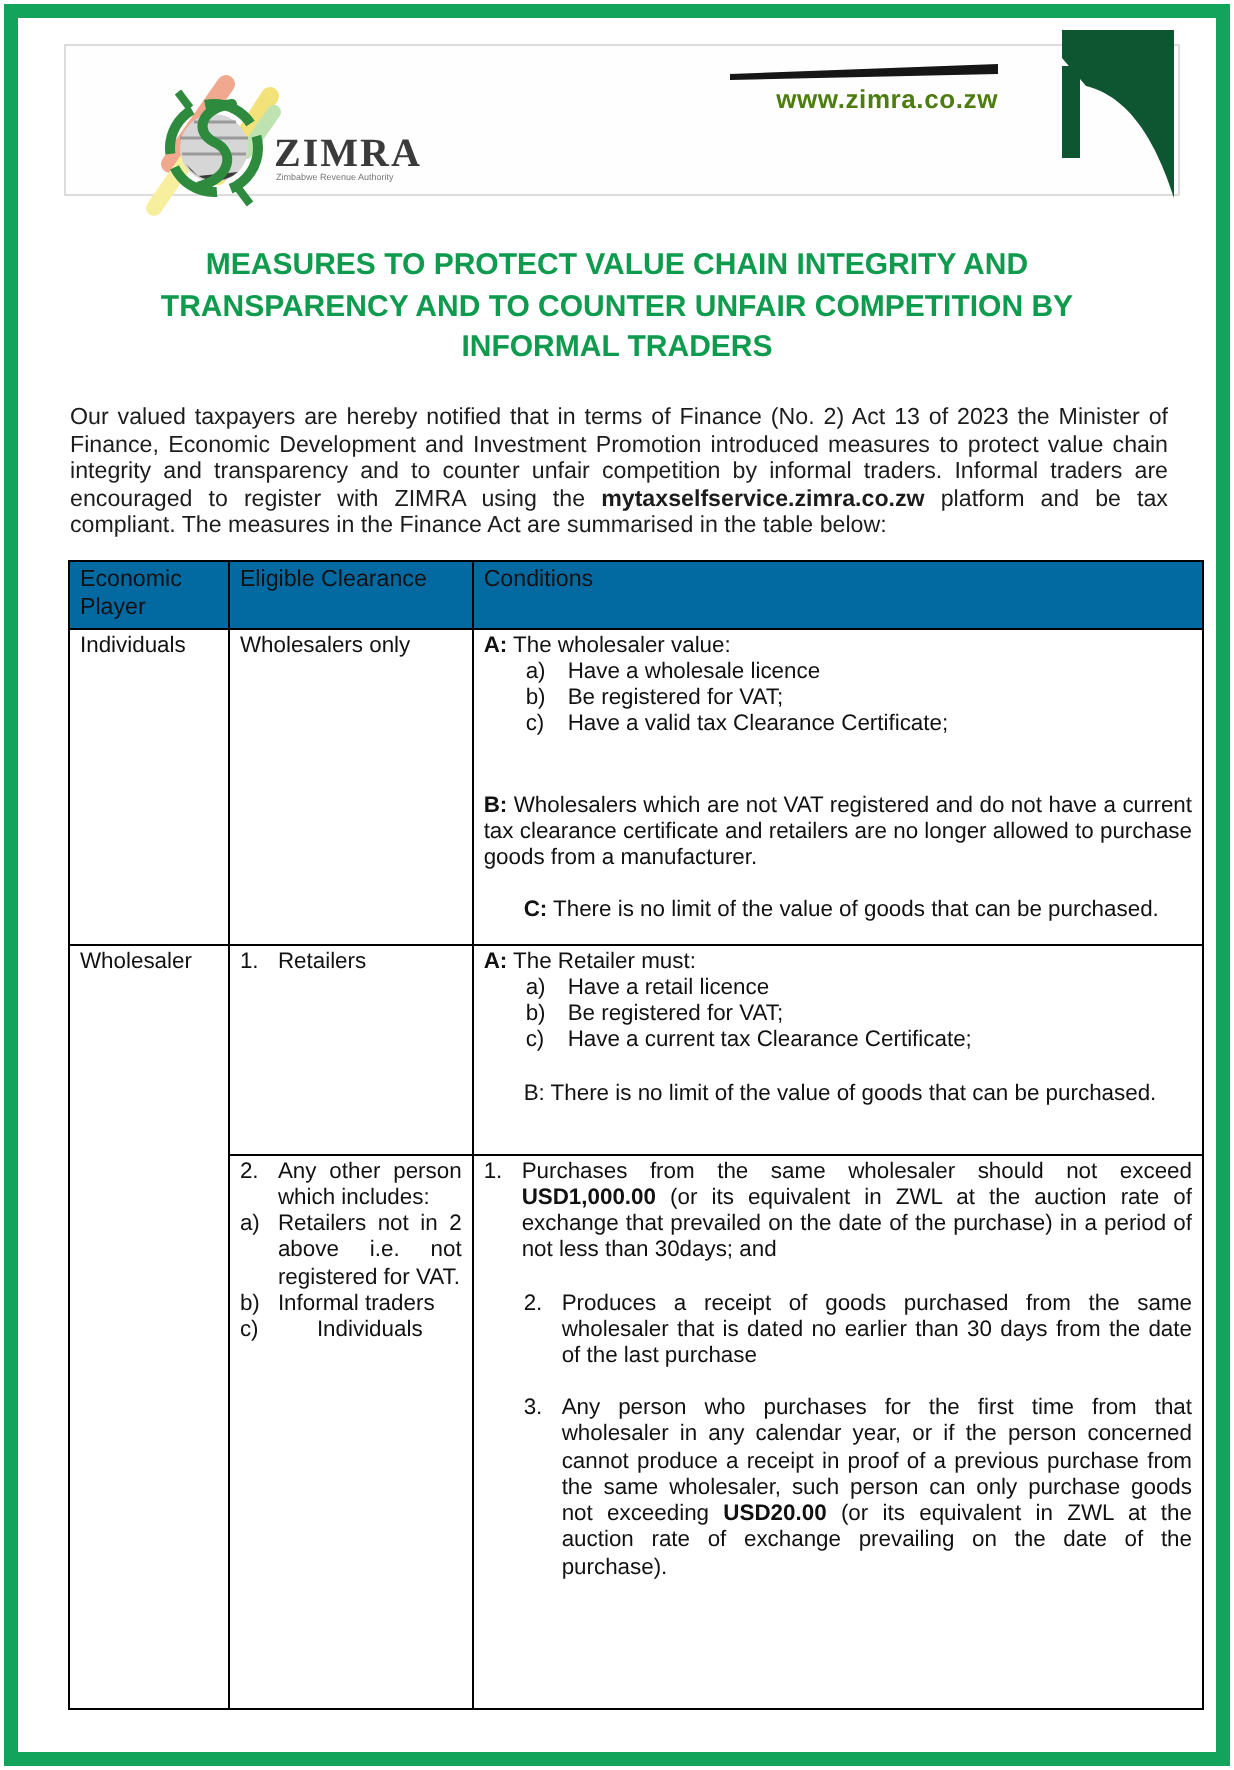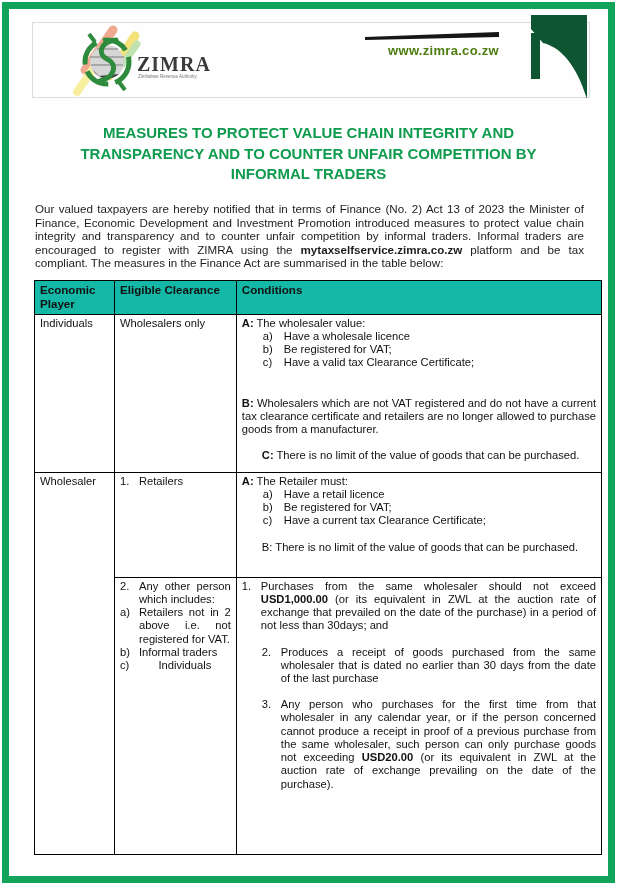--- a/index.html
+++ b/index.html
@@ -20,21 +20,21 @@
   }
 
   
   .banner {
     position: relative;
     margin: 13px 18px 0 23px;
     height: 76px;
     border: 1px solid #dcdcdc;
     background: #fefefe;
   }
-  .logo-wrap { position: absolute; left: 36px; top: 1px; width: 210px; height: 88px; }
+  .logo-wrap { position: absolute; left: 36px; top: 13px; width: 210px; height: 88px; }
   .web-area { position: absolute; right: 90px; top: 9px; text-align: right; }
   .web-rule-svg { display: block; margin-left: auto; }
   .web-url {
     display: inline-block;
     font-weight: bold; font-size: 13px; letter-spacing: .3px; color: #4d7c0f;
     margin-top: 1px;
   }
   .swoosh { position: absolute; right: 2px; top: -16px; }
 
   
@@ -66,23 +66,23 @@
     line-height: 1.18;
     color: #111;
   }
   .measures th, .measures td {
     border: 1px solid #000;
     vertical-align: top;
     padding: 2px 5px 3px 5px;
     text-align: left;
   }
   .measures th {
-    background: #14b8a6;
+    background: #0369a1;
     font-size: 11.6px;
-    font-weight: bold;
+    font-weight: normal;
     line-height: 1.2;
   }
   .hang { display: flex; }
   .hang .mk { flex: 0 0 19px; }
   .hang .tx { flex: 1; text-align: justify; }
   .sub { margin-left: 21px; display: flex; }
   .sub .mk { flex: 0 0 21px; }
   .sub .tx { flex: 1; }
   .gap1 { margin-top: 13px; margin-left: 20px; }
   .gap2 { margin-top: 27px; }

